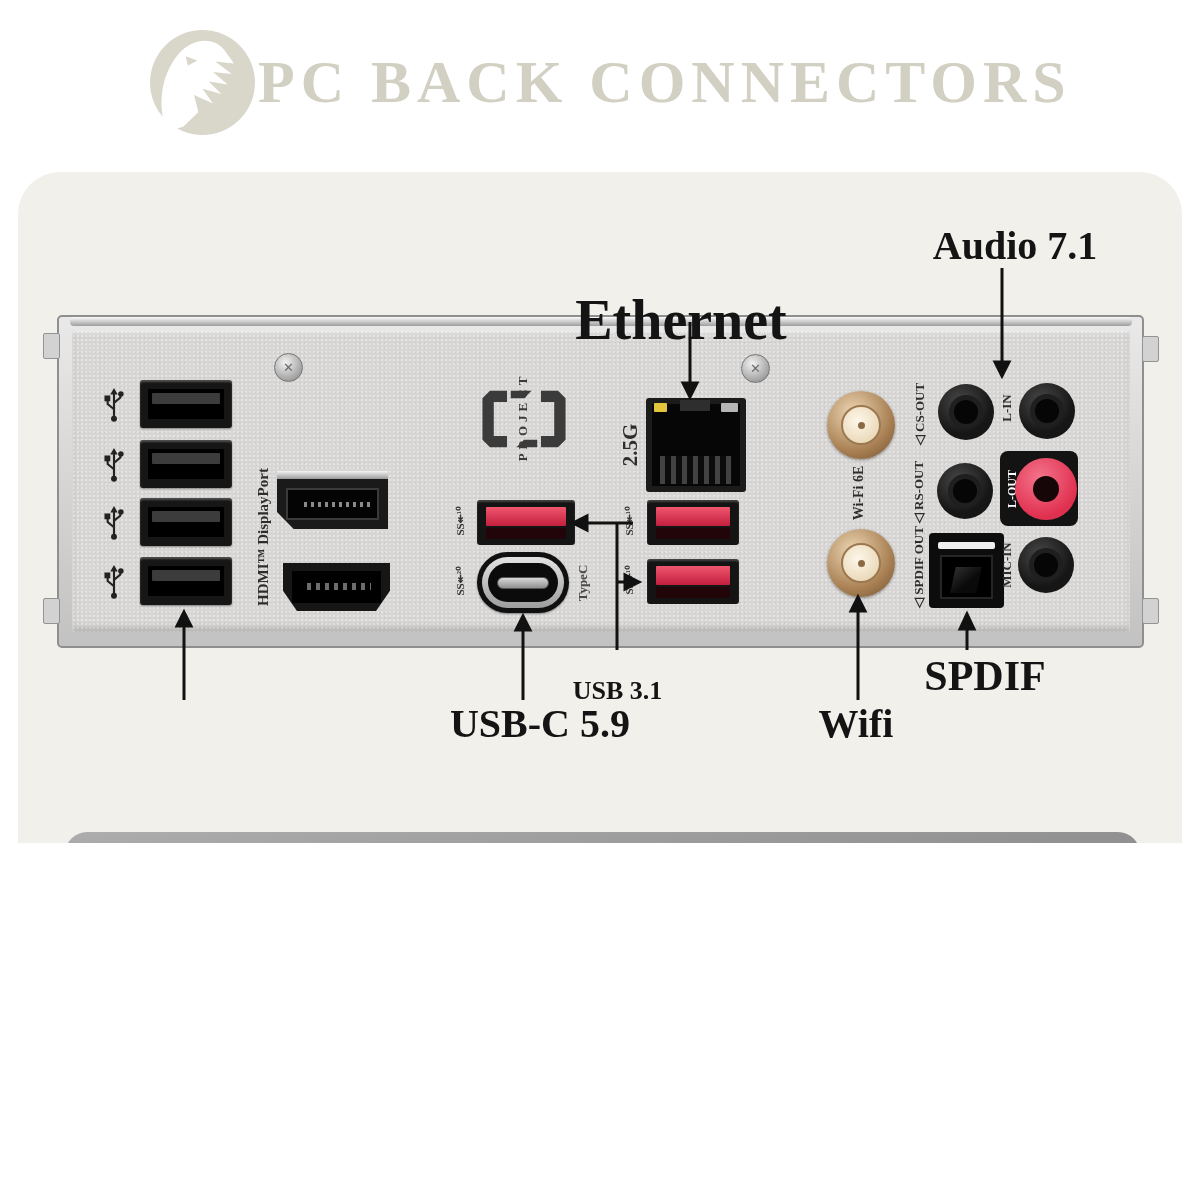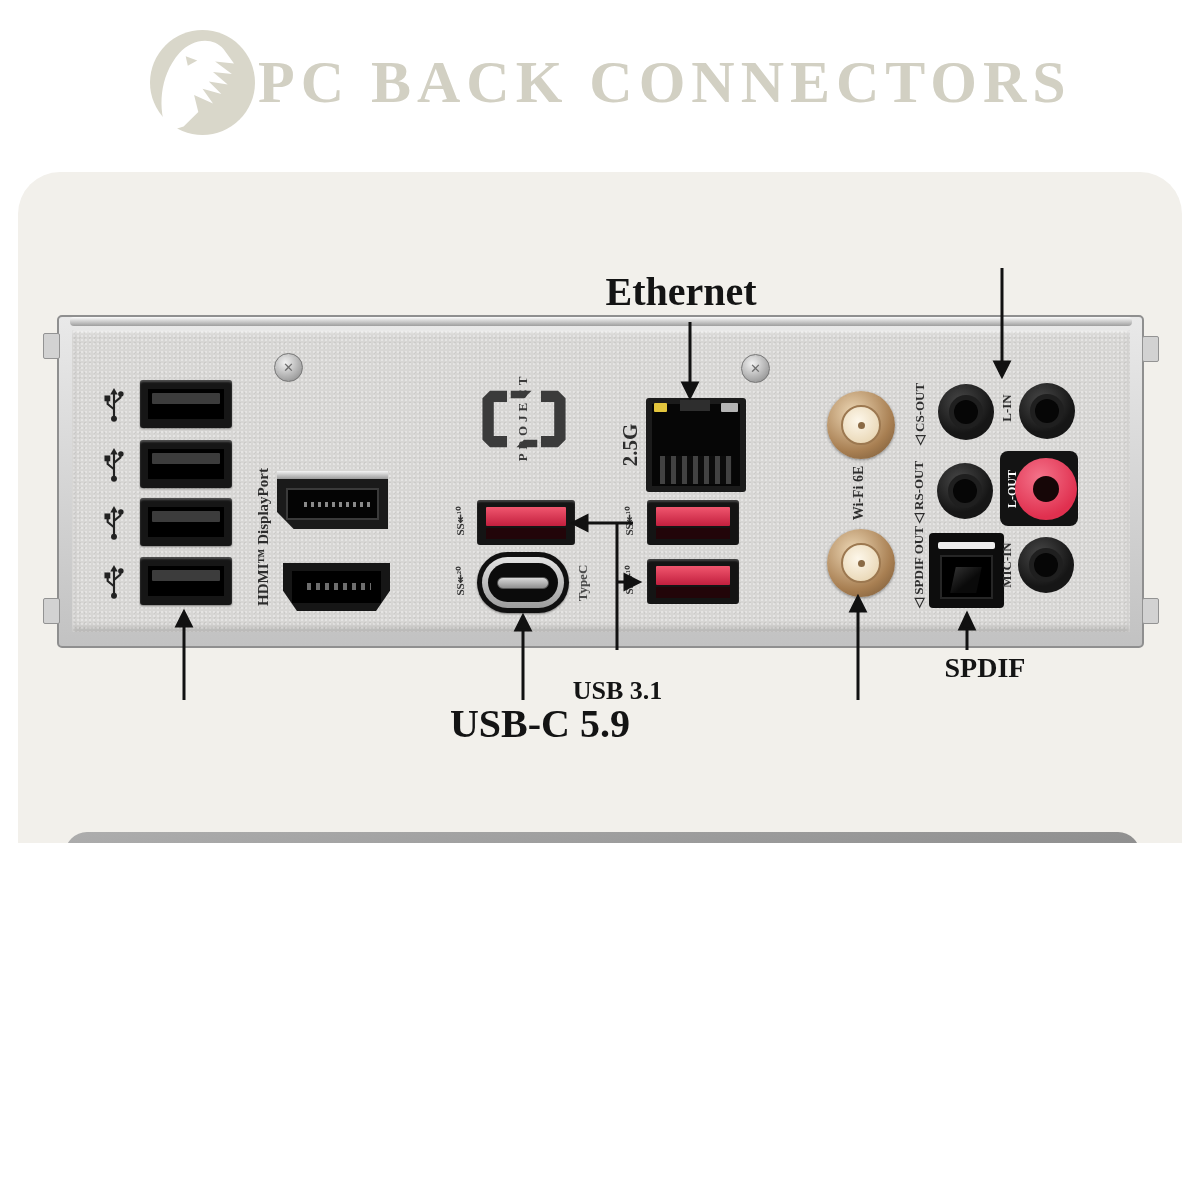--- a/index.html
+++ b/index.html
@@ -237,24 +237,26 @@
   <div class="abs" id="spdif-opt">
       <div class="slit"></div>
       <div class="cav"></div>
       <div class="flap"></div>
     </div>
   <div class="abs vlabel" style="left:970px;top:555px;width:74px;font-size:13px;">MIC-IN</div>
   <div class="abs jack" style="left:1018px;top:537px;width:56px;height:56px;">
       <div class="hole"></div>
     </div>
 
-  <div class="abs callout" style="left:556px;top:268px;width:250px;font-size:40px;">Ethernet</div>
+  <div class="abs callout" style="left:556px;top:288px;width:250px;font-size:56px;">Ethernet</div>
+  <div class="abs callout" style="left:890px;top:222px;width:250px;font-size:40px;">Audio 7.1</div>
   <div class="abs callout" style="left:420px;top:700px;width:240px;font-size:40px;">USB-C 5.9</div>
   <div class="abs callout" style="left:510px;top:676px;width:215px;font-size:26px;">USB 3.1</div>
-  <div class="abs callout" style="left:905px;top:652px;width:160px;font-size:28px;">SPDIF</div>
+  <div class="abs callout" style="left:781px;top:700px;width:150px;font-size:40px;">Wifi</div>
+  <div class="abs callout" style="left:905px;top:652px;width:160px;font-size:42px;">SPDIF</div>
 
   <div class="abs" id="gpu"></div>
   <div class="abs dp-outer" style="left:142px;top:896px;width:196px;height:86px;">
       <div class="dp-body"></div>
       <div class="dp-gold"></div>
       <div class="dp-pins"></div>
     </div>
   <div class="abs dp-outer" style="left:381px;top:896px;width:195px;height:86px;">
       <div class="dp-body"></div>
       <div class="dp-gold"></div>

